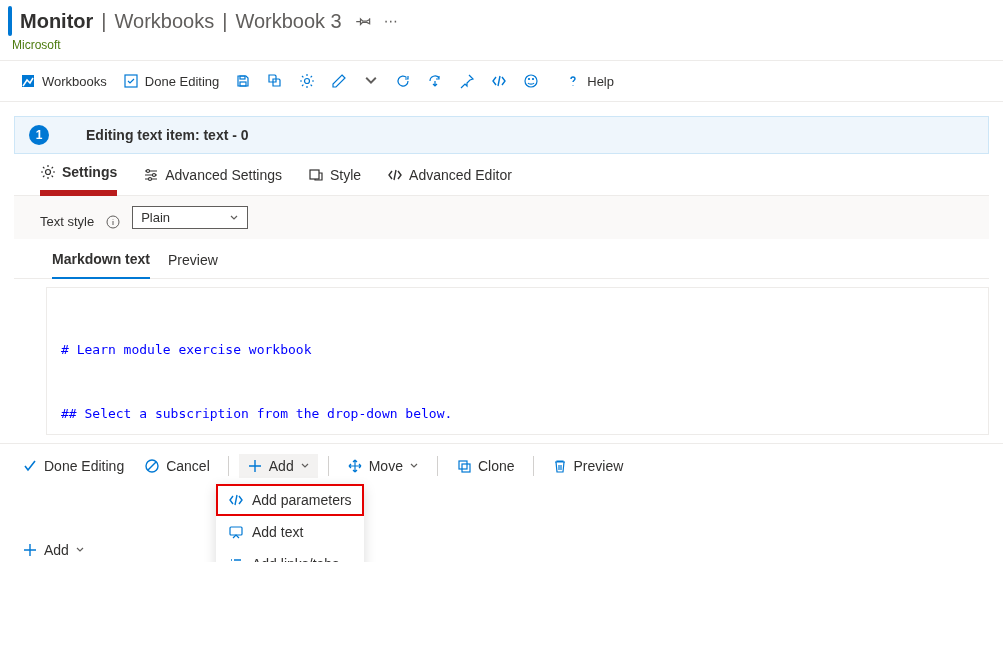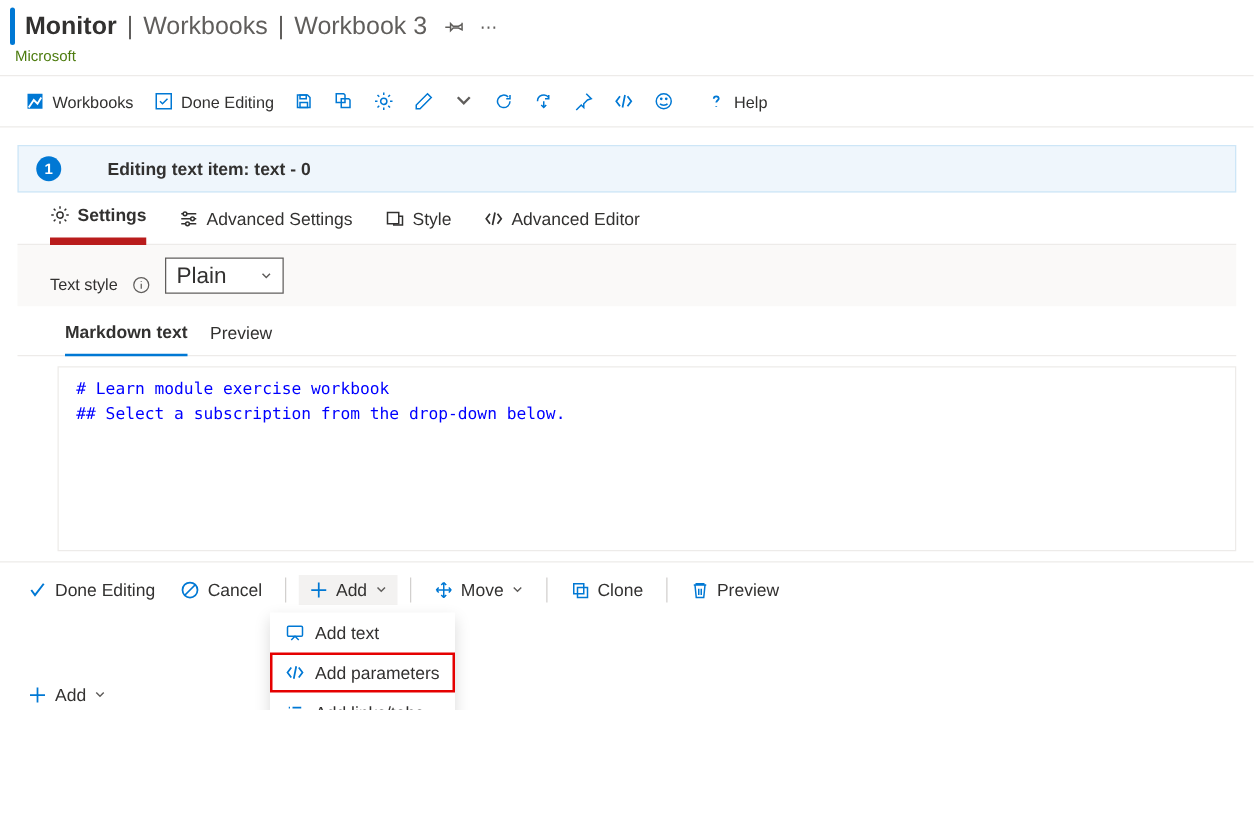--- a/index.html
+++ b/index.html
@@ -23,26 +23,26 @@
   .step-badge { width: 20px; height: 20px; border-radius: 50%; background: #0078d4; color: #fff; font-size: 12px; font-weight: 600; display: flex; align-items: center; justify-content: center; }
   .banner-text { font-size: 14px; font-weight: 600; margin-left: 27px; }
   .tabs-row { display: flex; align-items: center; gap: 26px; padding: 10px 26px 0 26px; border-bottom: 1px solid #edebe9; margin: 0 14px; }
   .tab { display: flex; align-items: center; gap: 6px; padding: 0 0 10px 0; cursor: pointer; font-size: 14px; }
   .tab.active { border-bottom: 6px solid #b91c1c; margin-bottom: -1px; font-weight: 600; }
   .tab-icon { width: 16px; height: 16px; color: #323130; }
   .tab-icon svg { width: 16px; height: 16px; }
   .style-row { display: flex; align-items: flex-end; gap: 12px; padding: 10px 26px; background: #faf9f8; margin: 0 14px; }
   .style-label { font-size: 13px; }
   .info-icon { width: 14px; height: 14px; color: #605e5c; }
-  .select-box { border: 1px solid #605e5c; background: #fff; padding: 3px 8px; width: 95px; display: flex; align-items: center; justify-content: space-between; cursor: pointer; font-size: 18px; }
+  .select-box { border: 1px solid #605e5c; background: #fff; padding: 3px 8px; width: 116px; display: flex; align-items: center; justify-content: space-between; cursor: pointer; font-size: 13px; }
   .inner-tabs { display: flex; align-items: center; gap: 18px; padding: 12px 38px 0 38px; border-bottom: 1px solid #edebe9; margin: 0 14px; }
   .inner-tab { padding: 0 0 10px 0; font-size: 14px; cursor: pointer; }
   .inner-tab.active { border-bottom: 2px solid #0078d4; margin-bottom: -1px; font-weight: 600; }
   .editor { border: 1px solid #edebe9; margin: 8px 14px 0 46px; padding: 8px 14px; min-height: 148px; font-family: "Consolas", monospace; font-size: 13px; color: #0000ff; background: #fff; }
-  .editor .line2 { line-height: 1.5; }
+  .editor .line2 { line-height: 1.5; margin-top: 44px; }
   .action-bar { display: flex; align-items: center; gap: 4px; padding: 10px 14px; margin: 8px 0 0 0; border-top: 1px solid #edebe9; position: relative; }
   .ab-item { display: flex; align-items: center; gap: 6px; padding: 4px 8px; cursor: pointer; font-size: 14px; }
   .ab-item.open { background: #f3f2f1; }
   .ab-icon { width: 16px; height: 16px; color: #0078d4; display: flex; align-items: center; justify-content: center; }
   .ab-icon svg { width: 16px; height: 16px; }
   .divider { width: 1px; height: 20px; background: #d2d0ce; margin: 0 6px; }
   .footer-add { display: flex; align-items: center; gap: 6px; padding: 4px 8px; margin: 50px 0 0 14px; font-size: 14px; cursor: pointer; }
   .dropdown { position: absolute; top: 40px; left: 216px; background: #fff; box-shadow: 0 4px 12px rgba(0,0,0,0.15); min-width: 126px; z-index: 10; }
   .dd-item { display: flex; align-items: center; gap: 8px; padding: 8px 12px; cursor: pointer; font-size: 14px; }
   .dd-item.highlighted { outline: 2px solid #e50000; outline-offset: -2px; }
@@ -296,36 +296,36 @@
     <div class="ab-item">
       <span class="ab-icon">
           <svg viewBox="0 0 16 16" fill="none" stroke="#0078d4" stroke-width="1.2">
             <path d="M3 4h10M5 4V3h6v1M4 4l1 10h6l1-10M7 7v5M9 7v5"></path>
           </svg>
         </span>
       <span>Preview</span>
     </div>
 
     <div class="dropdown">
+      <div class="dd-item highlighted">
+        <span class="dd-icon">
+            <svg viewBox="0 0 16 16" fill="none" stroke="#0078d4" stroke-width="1.4">
+              <path d="M5 4L2 8l3 4M11 4l3 4-3 4M9 3l-2 10"></path>
+            </svg>
+          </span>
+        <span>Add parameters</span>
+      </div>
       <div class="dd-item">
         <span class="dd-icon">
             <svg viewBox="0 0 16 16" fill="none" stroke="#0078d4" stroke-width="1.2">
               <rect x="2" y="3" width="12" height="8" rx="1"></rect>
               <path d="M5 14l3-3 3 3"></path>
             </svg>
           </span>
         <span>Add text</span>
-      </div>
-      <div class="dd-item highlighted">
-        <span class="dd-icon">
-            <svg viewBox="0 0 16 16" fill="none" stroke="#0078d4" stroke-width="1.4">
-              <path d="M5 4L2 8l3 4M11 4l3 4-3 4M9 3l-2 10"></path>
-            </svg>
-          </span>
-        <span>Add parameters</span>
       </div>
       <div class="dd-item">
         <span class="dd-icon">
             <svg viewBox="0 0 16 16" fill="none" stroke="#0078d4" stroke-width="1.4">
               <path d="M3 4h1M6 4h7M3 8h1M6 8h7M3 12h1M6 12h7"></path>
             </svg>
           </span>
         <span>Add links/tabs</span>
       </div>
       <div class="dd-item">

